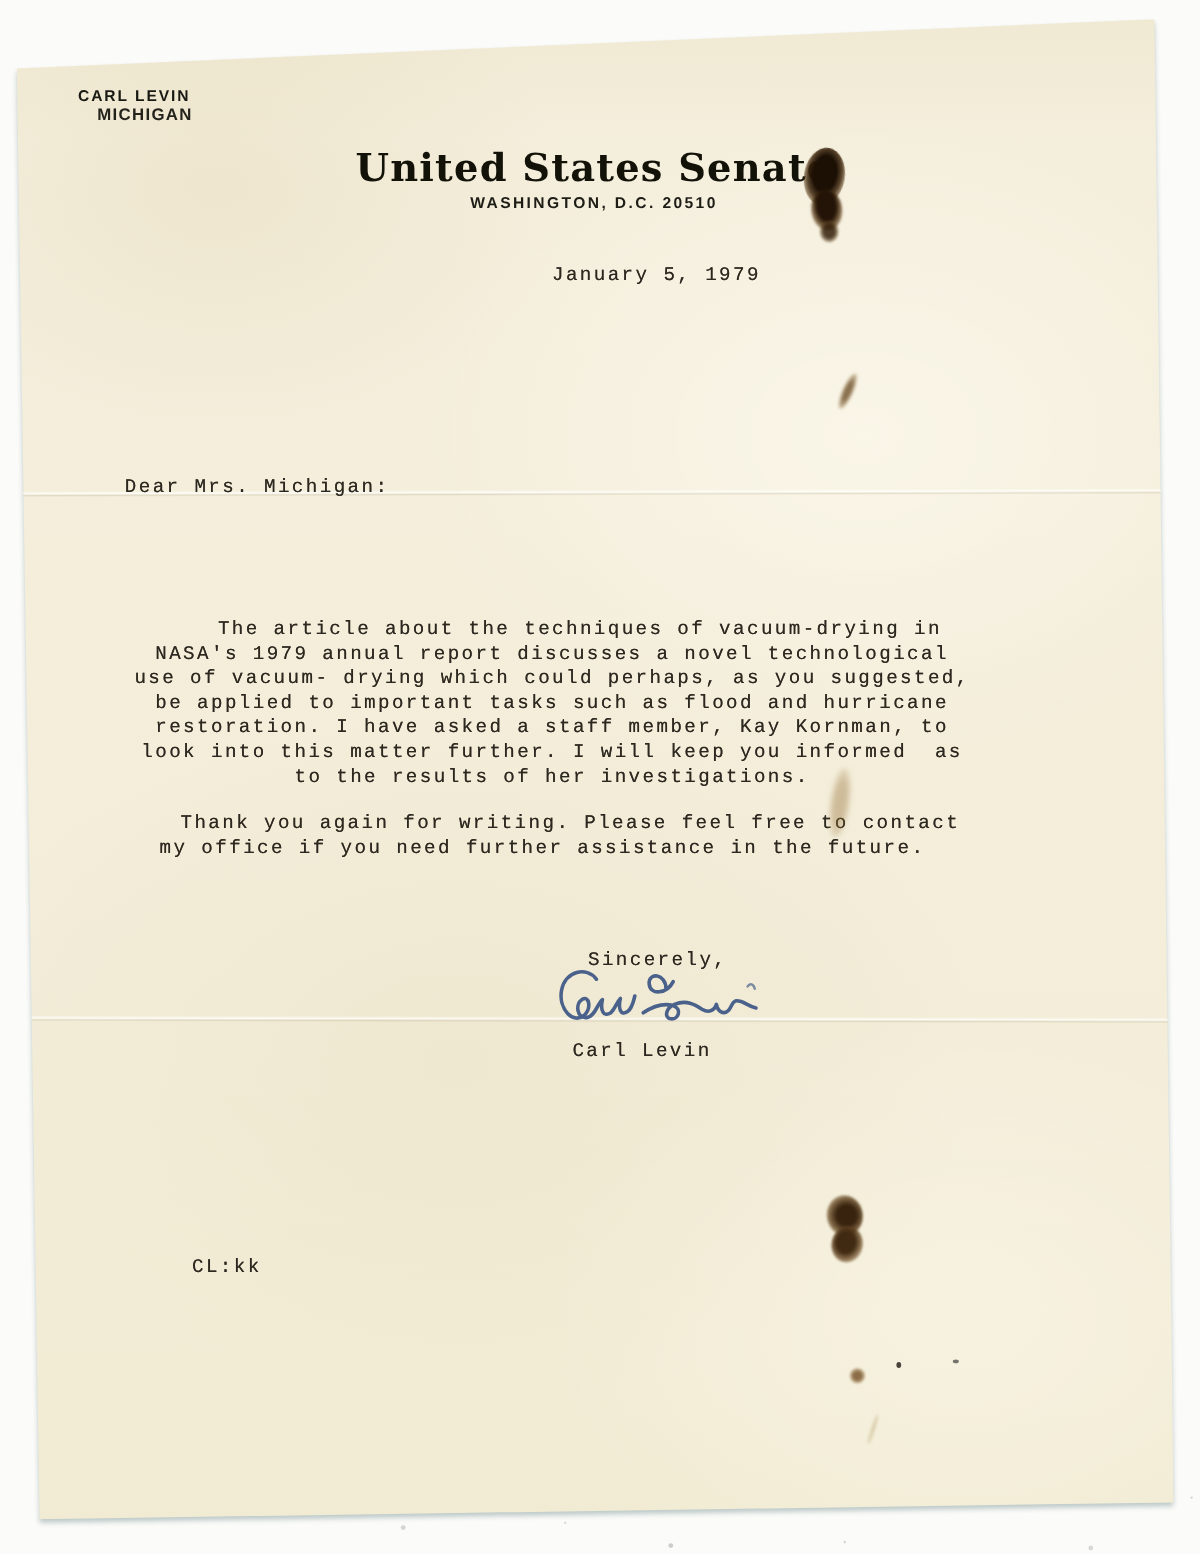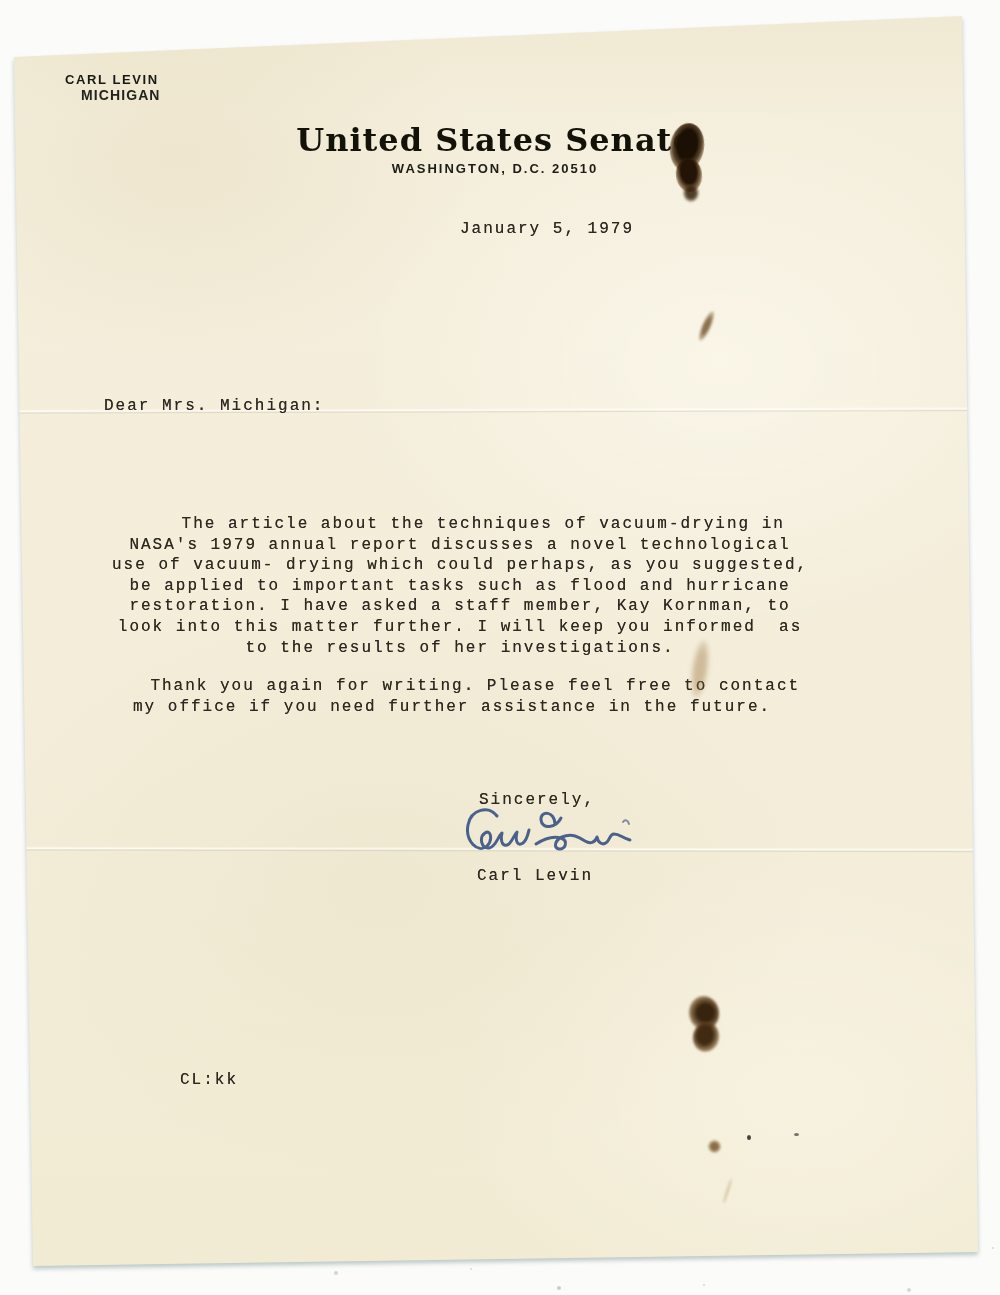--- a/index.html
+++ b/index.html
@@ -46,23 +46,23 @@
   .lh-addr{position:absolute;left:295px;top:161px;width:400px;text-align:center;
     font-family:"Liberation Sans",sans-serif;font-weight:bold;font-size:13px;
     letter-spacing:2px;color:#1d1d16;}
   
   .date-line{left:460px;top:219px;}
   .recipient{left:104px;top:276px;line-height:22px;}
   .salutation{left:104px;top:396px;}
   .para1{left:104px;top:433px;}
   .para2{left:112px;top:514px;}
   .para3{left:104px;top:676px;}
-  .closing{left:479px;top:790px;}
+  .closing{left:490px;top:790px;}
   .typed-name{left:477px;top:866px;}
-  .initials{left:180px;top:1046px;margin-top:24px;}
+  .initials{left:160px;top:1046px;}
   .sig{position:absolute;left:459px;top:806px;width:176px;height:64px;}
   
   .crease{position:absolute;left:0;width:100%;height:5px;}
   .crease-1{top:408px;transform:rotate(-.15deg);}
   .crease-2{top:847px;transform:rotate(.1deg);}
   .crease::before{content:"";position:absolute;inset:0;
     background:linear-gradient(180deg, rgba(255,255,250,0) 0%, rgba(255,255,250,.85) 45%,
       rgba(130,115,80,.16) 75%, rgba(130,115,80,0) 100%);}
   
   .blob{position:absolute;border-radius:50%;}

